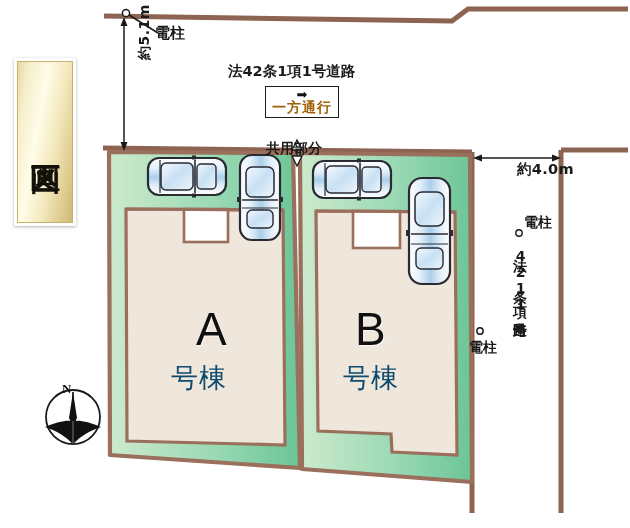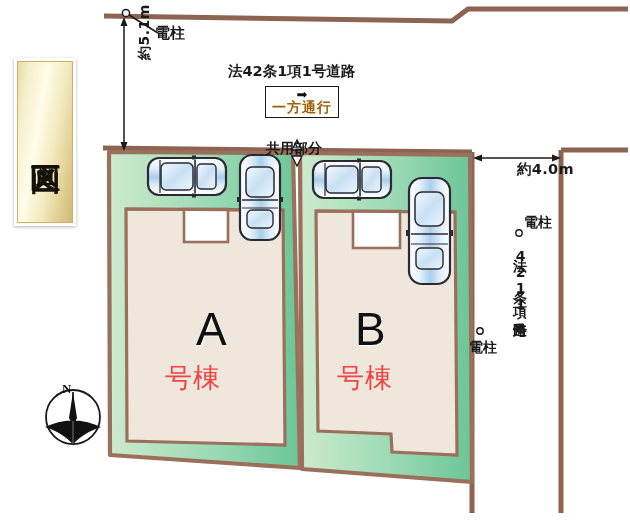--- a/index.html
+++ b/index.html
@@ -84,23 +84,24 @@
   }
 
   .plot-letter{
     position:absolute;
     font-size:46px;font-weight:400;color:#101010;
     font-family:"Liberation Sans","DejaVu Sans",sans-serif;
     text-shadow:1px 1px 0 rgba(255,255,255,.8);
   }
   .plot-sub{
     position:absolute;
-    font-size:27px;font-weight:500;color:#ef4444;
+    font-size:27px;font-weight:500;color:#0c4a6e;
     font-family:Liberation Mono, monospace;
     letter-spacing:1px;
+    margin-left:6px;
   }
   #plot-a-letter{left:196px;top:302px;}
   #plot-a-sub{left:165px;top:360px;}
   #plot-b-letter{left:355px;top:302px;}
   #plot-b-sub{left:337px;top:360px;}
 
   .compass-n{
     position:absolute;left:62px;top:381px;
     font-size:13px;font-weight:700;color:#111;
     font-family:"Liberation Serif","DejaVu Serif",serif;

